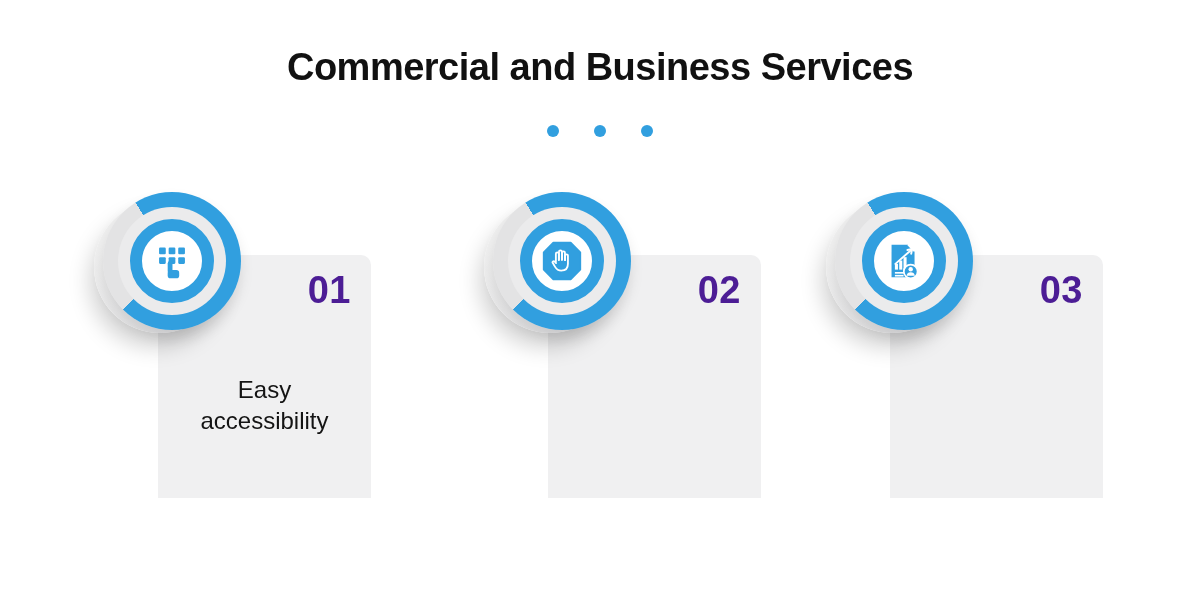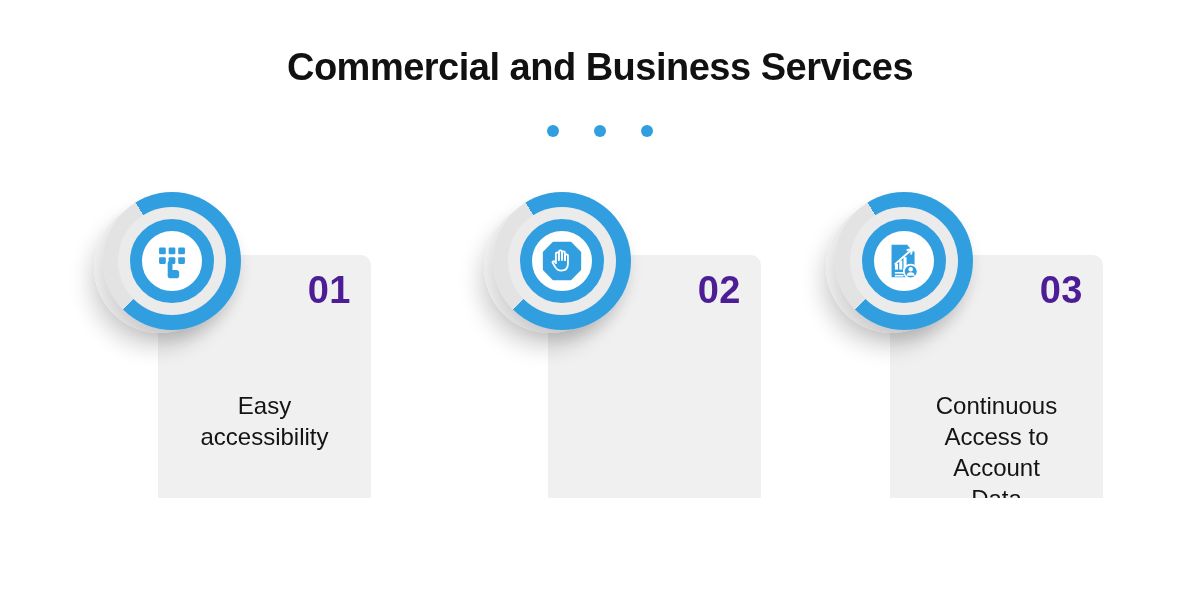--- a/index.html
+++ b/index.html
@@ -40,21 +40,21 @@
   }
   .card{
     position:absolute;left:0;right:0;top:0;height:273px;
     background:var(--card_bg);border-radius:10px 10px 30px 30px;
   }
   .card-number{
     position:absolute;top:14px;right:20px;
     font-size:38px;font-weight:700;color:#4c1d95;letter-spacing:0.5px;
   }
   .card-label{
-    position:absolute;top:135px;left:6px;right:6px;text-align:center;
+    position:absolute;top:119px;left:6px;right:6px;text-align:center;
     font-size:24px;line-height:31px;font-weight:500;color:var(--body_text);
     white-space:pre-line;
   }
 
   
   .badge{position:absolute;left:-55px;top:-63px;width:138px;height:138px;}
   .badge-back{
     position:absolute;left:-9px;top:9px;width:132px;height:132px;border-radius:50%;
     background:linear-gradient(135deg,#efefef 20%,#dddddf 85%);
     box-shadow:-4px 14px 22px rgba(0,0,0,0.18);
@@ -136,24 +136,20 @@
           </g>
         </svg>
       </div>
     </div>
   </div>
 
   <div class="card-wrap c3">
     <div class="card-back"></div>
     <div class="card">
       <div class="card-number">03</div>
-      <div class="card-label">Continuous
-Access to
-Account
-Data</div>
     </div>
     <div class="badge">
       <div class="badge-back"></div>
       <div class="badge-ring"></div>
       <div class="badge-mid"></div>
       <div class="badge-core">
         <svg width="46" height="46" viewBox="0 0 48 48">
           <path d="M11 7 h17 l7 7 v27 H11 z" fill="#319fdf"></path>
           <path d="M28 7 l7 7" stroke="#ffffff" stroke-width="1.4" fill="none"></path>
           <g fill="#ffffff">

